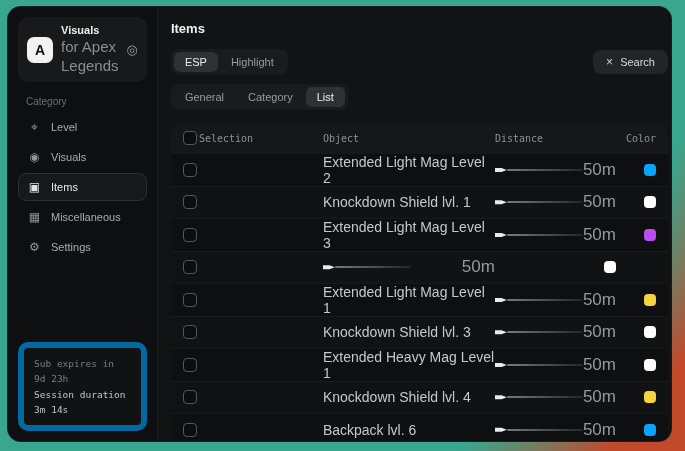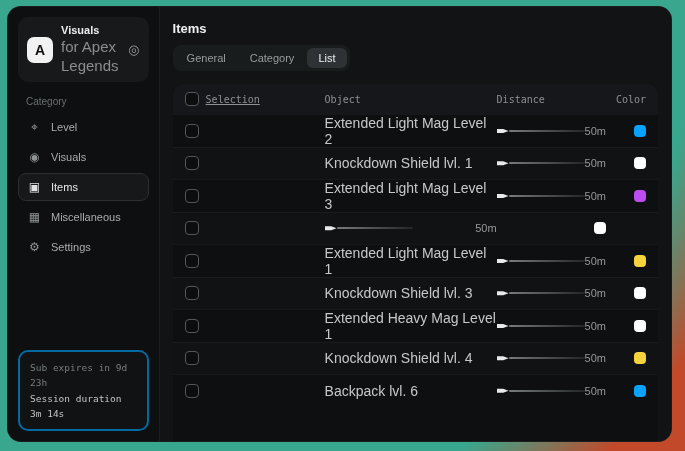--- a/index.html
+++ b/index.html
@@ -36,21 +36,21 @@
   .nav { display: flex; flex-direction: column; gap: 2px; }
   .nav-item {
     display: flex; align-items: center; gap: 9px; padding: 6px 8px;
     border: 1px solid transparent; border-radius: 8px;
     color: #a9adaf; font-size: 11px; cursor: pointer;
   }
   .nav-item .nav-icon { width: 15px; text-align: center; font-size: 12px; color: #8f9395; }
   .nav-item.active { background: #16181a; border-color: #2c2f31; color: #e9ebeb; }
   .nav-item.active .nav-icon { color: #dfe1e2; }
   .session-card {
-    margin-top: auto; border: 2px solid #0369a1; background: #101213;
+    margin-top: auto; border: 6px solid #0369a1; background: #101213;
     border-radius: 10px; padding: 8px 10px;
     font-family: "DejaVu Sans Mono", monospace; font-size: 9.5px; line-height: 1.6;
   }
   .sess-1 { color: #787d7f; }
   .sess-2 { color: #c2c5c7; }
   
   .main { flex: 1; background: #111314; padding: 14px 13px 0 13px; display: flex; flex-direction: column; }
   .page-title { color: #eef0f0; font-size: 13px; font-weight: 700; }
   .row-between { display: flex; align-items: center; justify-content: space-between; margin-top: 13px; }
   .seg { display: inline-flex; align-items: center; background: #191c1d; border-radius: 8px; padding: 3px; gap: 2px; align-self: flex-start; }
@@ -68,35 +68,35 @@
   .thead, .trow {
     display: grid; grid-template-columns: 140px 172px 1fr 40px;
     align-items: center; padding: 0 12px;
   }
   .thead {
     height: 30px; background: #15171a;
     font-family: "DejaVu Sans Mono", monospace; font-size: 10px; color: #8d9193;
   }
   .trow { height: 32.5px; border-top: 1px solid rgba(255,255,255,0.04); }
   .trow:nth-child(even) { background: rgba(255,255,255,0.015); }
-  .cell-sel { display: flex; align-items: center; gap: 7px; text-decoration: underline; }
+  .cell-sel { display: flex; align-items: center; gap: 2px; }
   .checkbox {
     width: 14px; height: 14px; border: 1.5px solid #53585a; border-radius: 4px;
     background: #0b0d0e; cursor: pointer; flex: none;
   }
   .cell-obj { color: #c6c9ca; font-size: 14px; }
   .th-color { justify-self: end; }
   .cell-dist { display: flex; align-items: center; }
   .slider { display: flex; align-items: center; width: 88px; cursor: pointer; }
   .thumb {
     width: 12px; height: 6px; background: #e8eaea; flex: none;
     clip-path: polygon(0 15%, 55% 15%, 100% 50%, 55% 85%, 0 85%);
   }
   .track { flex: 1; height: 2px; background: linear-gradient(to right, #777b7c, #232627); border-radius: 1px; }
-  .dist-val { margin-left: auto; font-size: 11px; color: #95999b; }
+  .dist-val { margin-left: auto; font-size: 17px; color: #95999b; }
   .cell-color { display: flex; justify-content: flex-end; }
   .swatch { width: 12px; height: 12px; border-radius: 4px; cursor: pointer; }
 </style>
 </head>
 <body>
 
 <div class="window">
 
   <aside class="sidebar">
     <div class="brand-card">
@@ -134,20 +134,30 @@
 
     <div class="session-card">
       <div class="sess-1">Sub expires in 9d 23h</div>
       <div class="sess-2">Session duration 3m 14s</div>
     </div>
   </aside>
 
   <main class="main">
     <div class="page-title">Items</div>
 
+    <div class="row-between">
+      <div class="seg" id="mode-tabs">
+          <span class="seg-item active">ESP</span>
+          <span class="seg-item">Highlight</span>
+        </div>
+      <button class="search-btn">
+        <span class="x">×</span>
+        <span>Search</span>
+      </button>
+    </div>
 
     <div class="seg view-tabs" id="view-tabs">
         <span class="seg-item">General</span>
         <span class="seg-item">Category</span>
         <span class="seg-item active">List</span>
       </div>
 
     <div class="table">
       <div class="thead">
         <div class="cell-sel">

